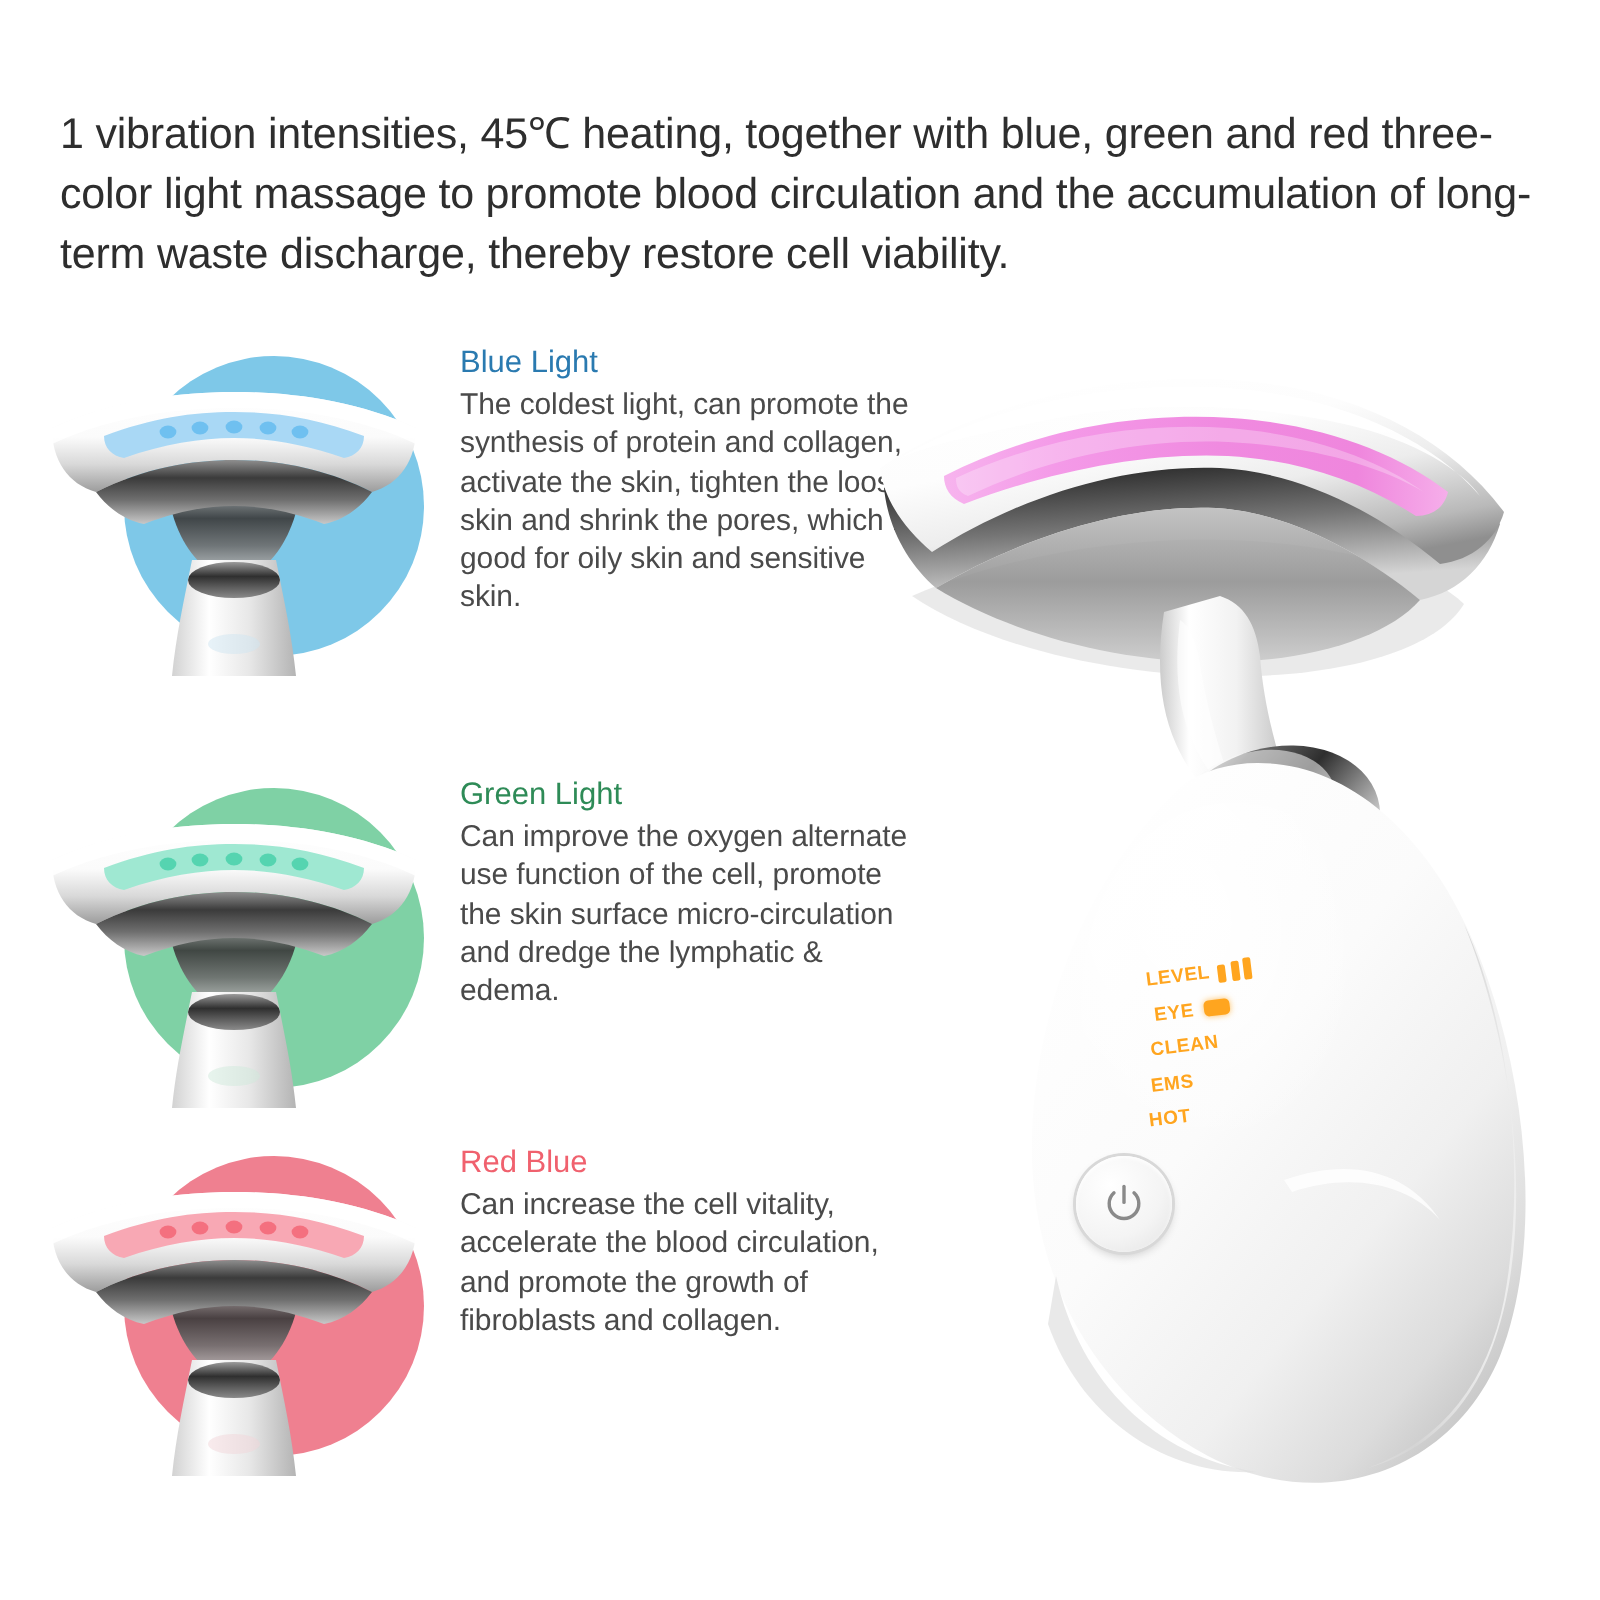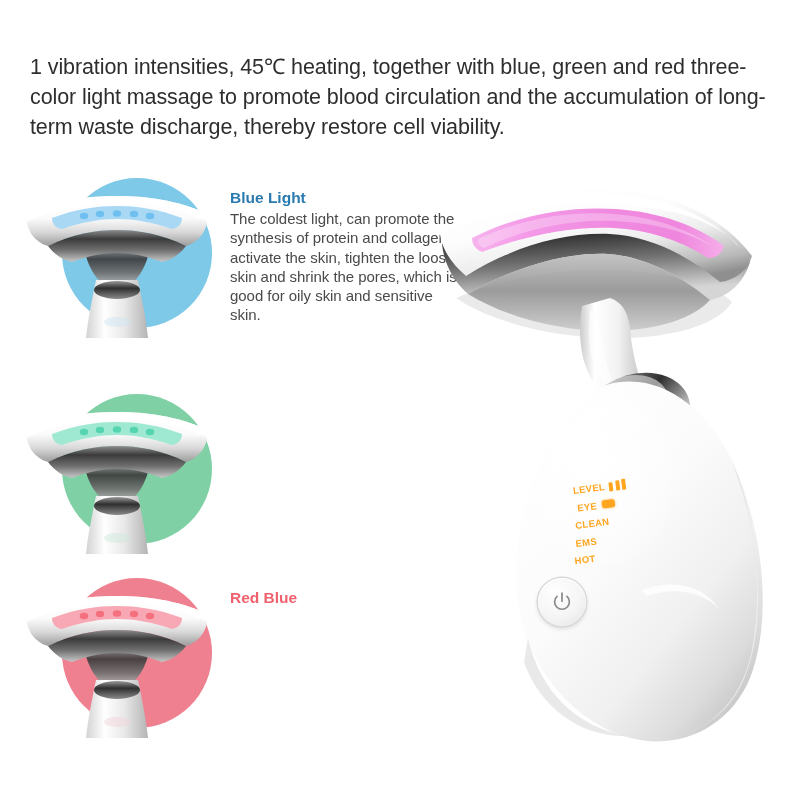--- a/index.html
+++ b/index.html
@@ -23,21 +23,21 @@
 
   .thumb-wrap{position:absolute;left:0;top:0;width:178px;height:168px;}
   .thumb-circle{
     position:absolute;left:40px;top:6px;width:150px;height:150px;
     border-radius:50%;
   }
   .thumb-device{position:absolute;left:0;top:0;width:190px;height:168px;}
 
   .feature-text{position:absolute;left:208px;top:0;width:228px;}
   .feature-title{
-    font-size:15.5px;font-weight:bold;line-height:20px;margin:16px 0 1px 0;
+    font-size:15.5px;font-weight:normal;line-height:20px;margin:0 0 1px 0;
   }
   .feature-body{
     font-size:15px;line-height:19.3px;color:#4a4a4a;margin:0;
     letter-spacing:-0.05px;
   }
 
   
   #product-photo{
     position:absolute;left:432px;top:186px;width:340px;height:570px;
   }
@@ -158,20 +158,22 @@
         <ellipse cx="62" cy="44" rx="4.2" ry="3.2"></ellipse>
           <ellipse cx="78" cy="42" rx="4.2" ry="3.2"></ellipse>
         <ellipse cx="95" cy="41.5" rx="4.2" ry="3.2"></ellipse>
           <ellipse cx="112" cy="42" rx="4.2" ry="3.2"></ellipse>
         <ellipse cx="128" cy="44" rx="4.2" ry="3.2"></ellipse>
       </g>
       <ellipse cx="95" cy="150" rx="13" ry="5" fill="#cfe9dc" opacity=".5"></ellipse>
     </svg>
   </div>
   <div class="feature-text">
+    <div class="feature-title" style="color: rgb(46, 139, 87);">Green Light</div>
+    <p class="feature-body">Can improve the oxygen alternate use function of the cell, promote the skin surface micro-circulation and dredge the lymphatic &amp; edema.</p>
   </div>
 </div>
 
 <div class="feature-row" id="feature-row-red">
   <div class="thumb-wrap">
     <div class="thumb-circle" id="circle-red" style="background: rgb(239, 128, 144);"></div>
     <svg class="thumb-device" viewBox="0 0 190 168">
       <path d="M62 76 C66 96 74 108 86 116 L104 116 C116 108 124 96 128 76 Z" fill="url(#bgChrB)" opacity=".92"></path>
       <path d="M74 108 C70 128 66 146 64 166 L126 166 C124 146 120 128 116 108 Z" fill="url(#bgNeckB)"></path>
       <ellipse cx="95" cy="118" rx="23" ry="9" fill="url(#bgBandB)"></ellipse>
@@ -189,20 +191,21 @@
           <ellipse cx="78" cy="42" rx="4.2" ry="3.2"></ellipse>
         <ellipse cx="95" cy="41.5" rx="4.2" ry="3.2"></ellipse>
           <ellipse cx="112" cy="42" rx="4.2" ry="3.2"></ellipse>
         <ellipse cx="128" cy="44" rx="4.2" ry="3.2"></ellipse>
       </g>
       <ellipse cx="95" cy="150" rx="13" ry="5" fill="#f2d5d9" opacity=".5"></ellipse>
     </svg>
   </div>
   <div class="feature-text">
     <div class="feature-title" style="color: rgb(240, 97, 110);">Red Blue</div>
+    <p class="feature-body">Can increase the cell vitality, accelerate the blood circulation, and promote the growth of fibroblasts and collagen.</p>
   </div>
 </div>
 
 <div id="product-photo">
   <svg width="340" height="570" viewBox="0 0 340 570">
     <defs>
       <linearGradient id="headTop" x1="0.1" y1="0" x2="0.75" y2="1">
         <stop offset="0%" stop-color="#ffffff"></stop>
         <stop offset="38%" stop-color="#fdfdfd"></stop>
         <stop offset="63%" stop-color="#ededed"></stop>

